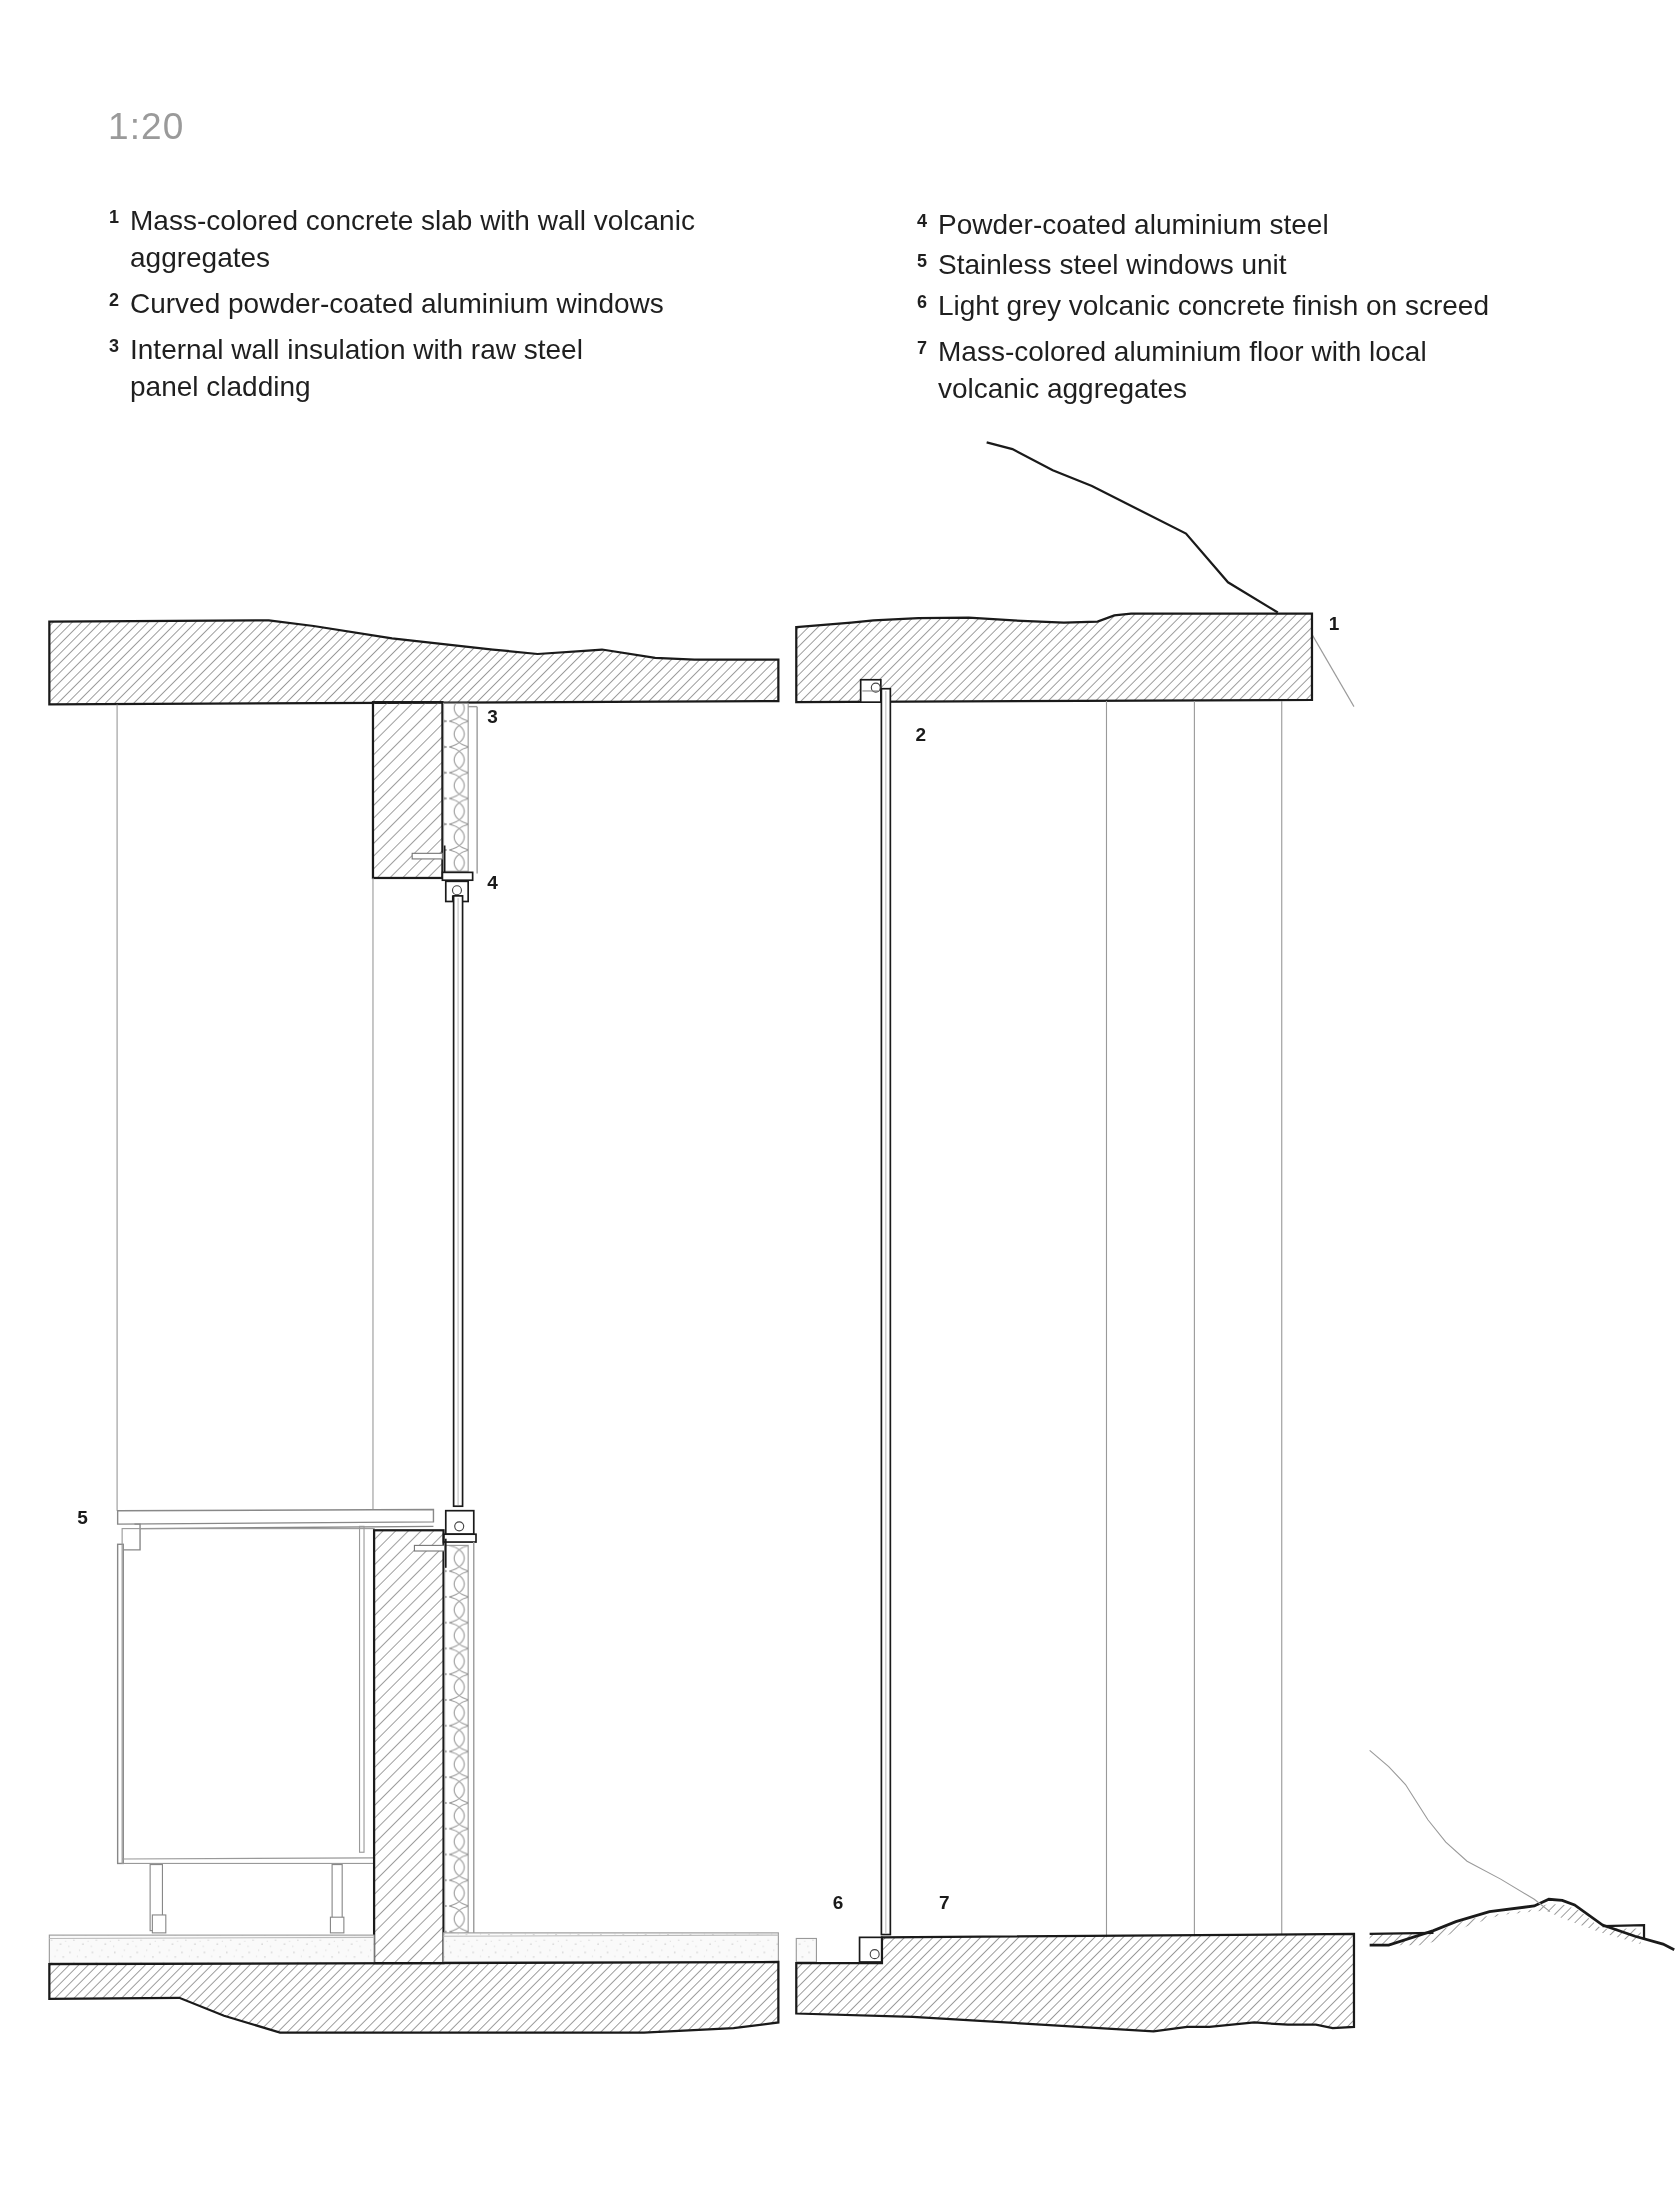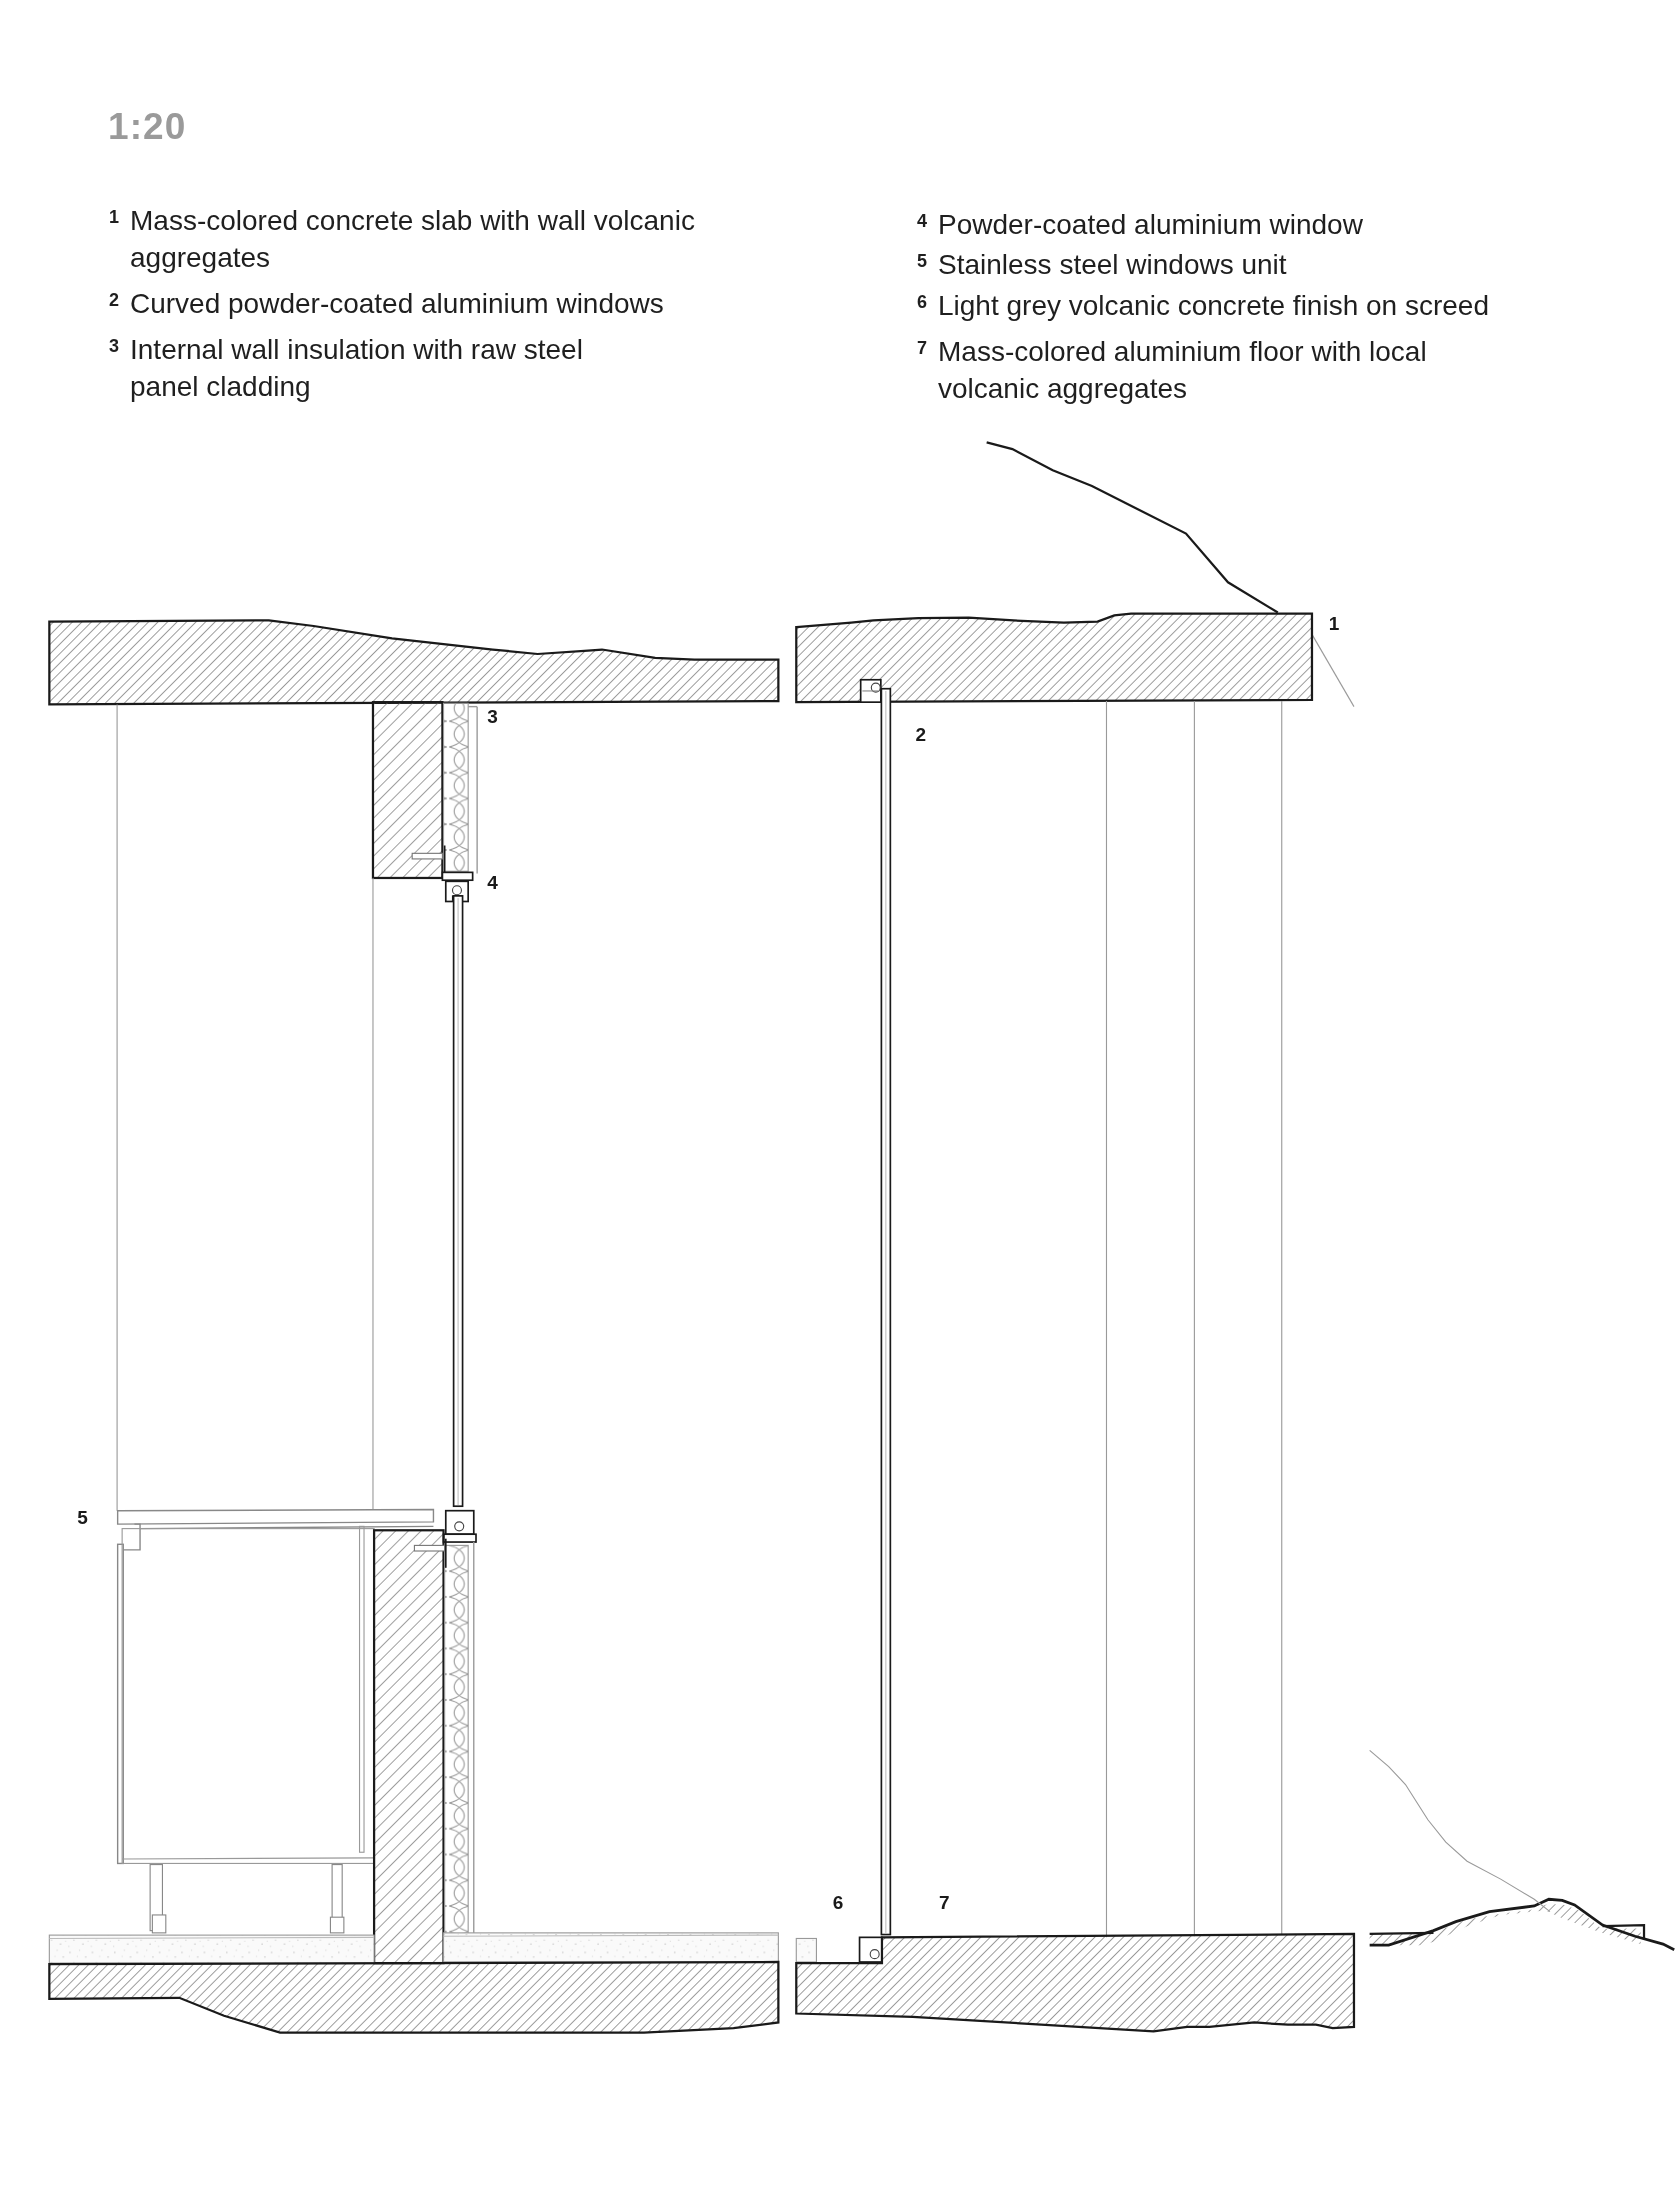--- a/index.html
+++ b/index.html
@@ -1,17 +1,17 @@
 <!DOCTYPE html>
 <html style="font-size:9px"><head>
 <meta charset="utf-8">
 <style>
   html, body { margin:0; padding:0; background:#ffffff; }
   body { width:1676px; height:2205px; position:relative; overflow:hidden; font-family:"Liberation Sans", sans-serif; color:#1a1a1a; }
-  .scale { position:absolute; left:108px; top:106px; font-size:37px; color:#9a9a9a; letter-spacing:1.1px; font-weight:700; }
+  .scale { position:absolute; left:108px; top:106px; font-size:37px; color:#9a9a9a; letter-spacing:1.1px; font-weight:400; }
   .legend { position:absolute; font-size:28px; line-height:37px; color:#1f1f1f; }
   .legend-left { left:109px; top:202px; width:661px; }
   .legend-right { left:917px; top:206px; width:672px; }
   .legend-item { display:flex; margin-bottom:9px; }
   .legend-num { font-weight:bold; font-size:18px; width:21px; flex:0 0 21px; line-height:28px; padding-top:1.1px; }
   .legend-text { flex:1; }
   svg.drawing { position:absolute; left:0; top:0; }
   .callout { font-family:"Liberation Sans", sans-serif; font-weight:bold; font-size:34px; fill:#1a1a1a; }
 </style>
 </head>
@@ -30,21 +30,21 @@
   </div>
   <div class="legend-item" style="width:504px;">
     <span class="legend-num">3</span>
     <span class="legend-text">Internal wall insulation with raw steel panel cladding</span>
   </div>
 </div>
 
 <div class="legend legend-right">
   <div class="legend-item" style="margin-bottom:3.4px;">
     <span class="legend-num">4</span>
-    <span class="legend-text">Powder-coated aluminium window</span>
+    <span class="legend-text">Powder-coated aluminium steel</span>
   </div>
   <div class="legend-item" style="margin-bottom:3.4px;">
     <span class="legend-num">5</span>
     <span class="legend-text">Stainless steel windows unit</span>
   </div>
   <div class="legend-item">
     <span class="legend-num">6</span>
     <span class="legend-text">Light grey volcanic concrete finish on screed</span>
   </div>
   <div class="legend-item" style="width:560px;">

